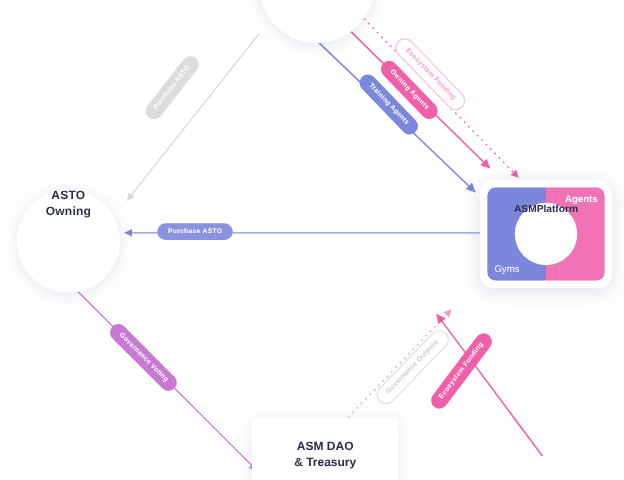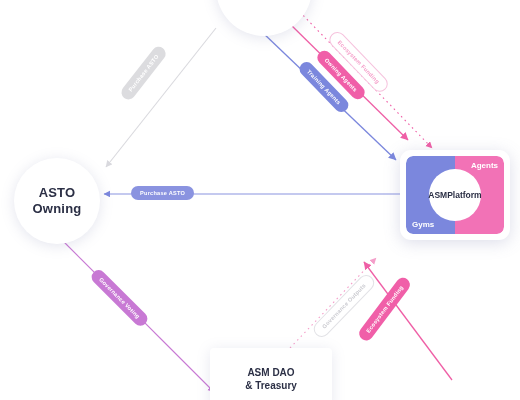--- a/index.html
+++ b/index.html
@@ -12,24 +12,24 @@
   }
   #stage{position:absolute;inset:0;width:520px;height:400px;}
   svg.edges{position:absolute;left:0;top:0;width:520px;height:400px;}
 
   
   .node-circle{
     position:absolute;
     border-radius:50%;
     background:#ffffff;
     box-shadow:0 2px 14px rgba(120,125,170,.20);
-    display:flex;align-items:center;justify-content:center;
+    display:flex;justify-content:center;
     text-align:center;
     color:#2b2f45;
-    font-size:13px;
+    font-size:10px;
     font-weight:bold;
     line-height:1.25;
     letter-spacing:.2px;
   }
   #node-owners{left:216px;top:-60px;width:96px;height:96px;}
   #node-asto{left:14px;top:158px;width:86px;height:86px;}
 
   
   #node-dao{
     position:absolute;left:210px;top:348px;width:122px;height:62px;
@@ -44,25 +44,25 @@
     position:absolute;left:400px;top:150px;width:110px;height:90px;
     background:#ffffff;border-radius:11px;
     box-shadow:0 3px 16px rgba(120,125,170,.25);
     padding:6px;box-sizing:border-box;
   }
   #platform-inner{position:relative;width:100%;height:100%;display:flex;border-radius:7px;overflow:hidden;}
   .panel{flex:1;position:relative;}
   #panel-gyms{background:#7b87dd;border-radius:7px 0 0 7px;}
   #panel-worlds{background:#f272b6;border-radius:0 7px 7px 0;}
   #label-worlds{position:absolute;top:5px;right:6px;color:#fff;font-size:8px;font-weight:bold;}
-  #label-gyms{position:absolute;bottom:5px;left:6px;color:#fff;font-size:8px;font-weight:bold;}
+  #label-gyms{position:absolute;bottom:5px;left:6px;color:#fff;font-size:8px;font-weight:normal;}
   #platform-core{
     position:absolute;left:50%;top:50%;transform:translate(-50%,-50%);
     width:52px;height:52px;border-radius:50%;background:#fff;
-    display:flex;align-items:center;justify-content:center;
+    display:flex;justify-content:center;
     text-align:center;font-size:8.5px;font-weight:bold;color:#2b2f45;line-height:1.2;
     z-index:3;
   }
   #platform-loop{position:absolute;left:50%;top:50%;transform:translate(-50%,-50%);width:64px;height:64px;z-index:2;}
 
   
   .elabel{
     position:absolute;
     font-size:5.6px;
     font-weight:bold;

